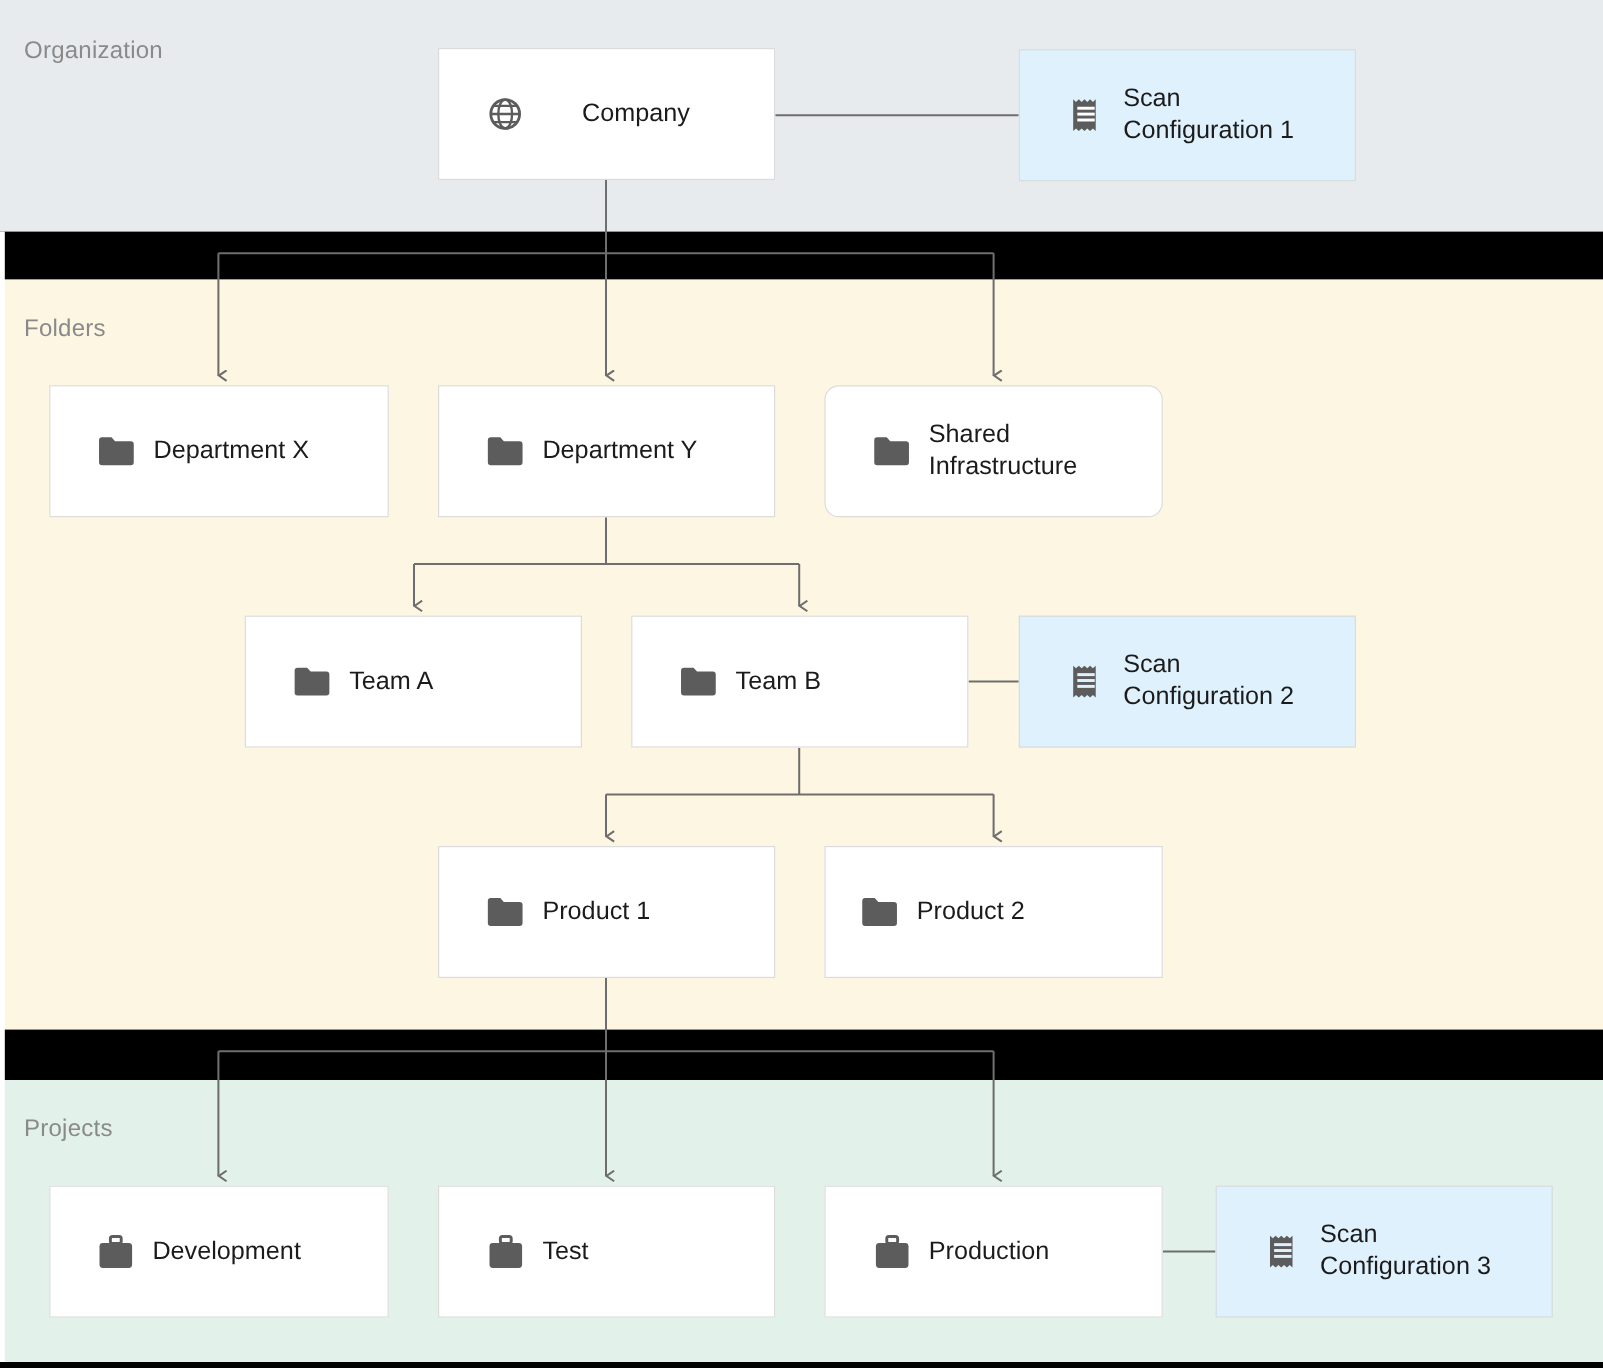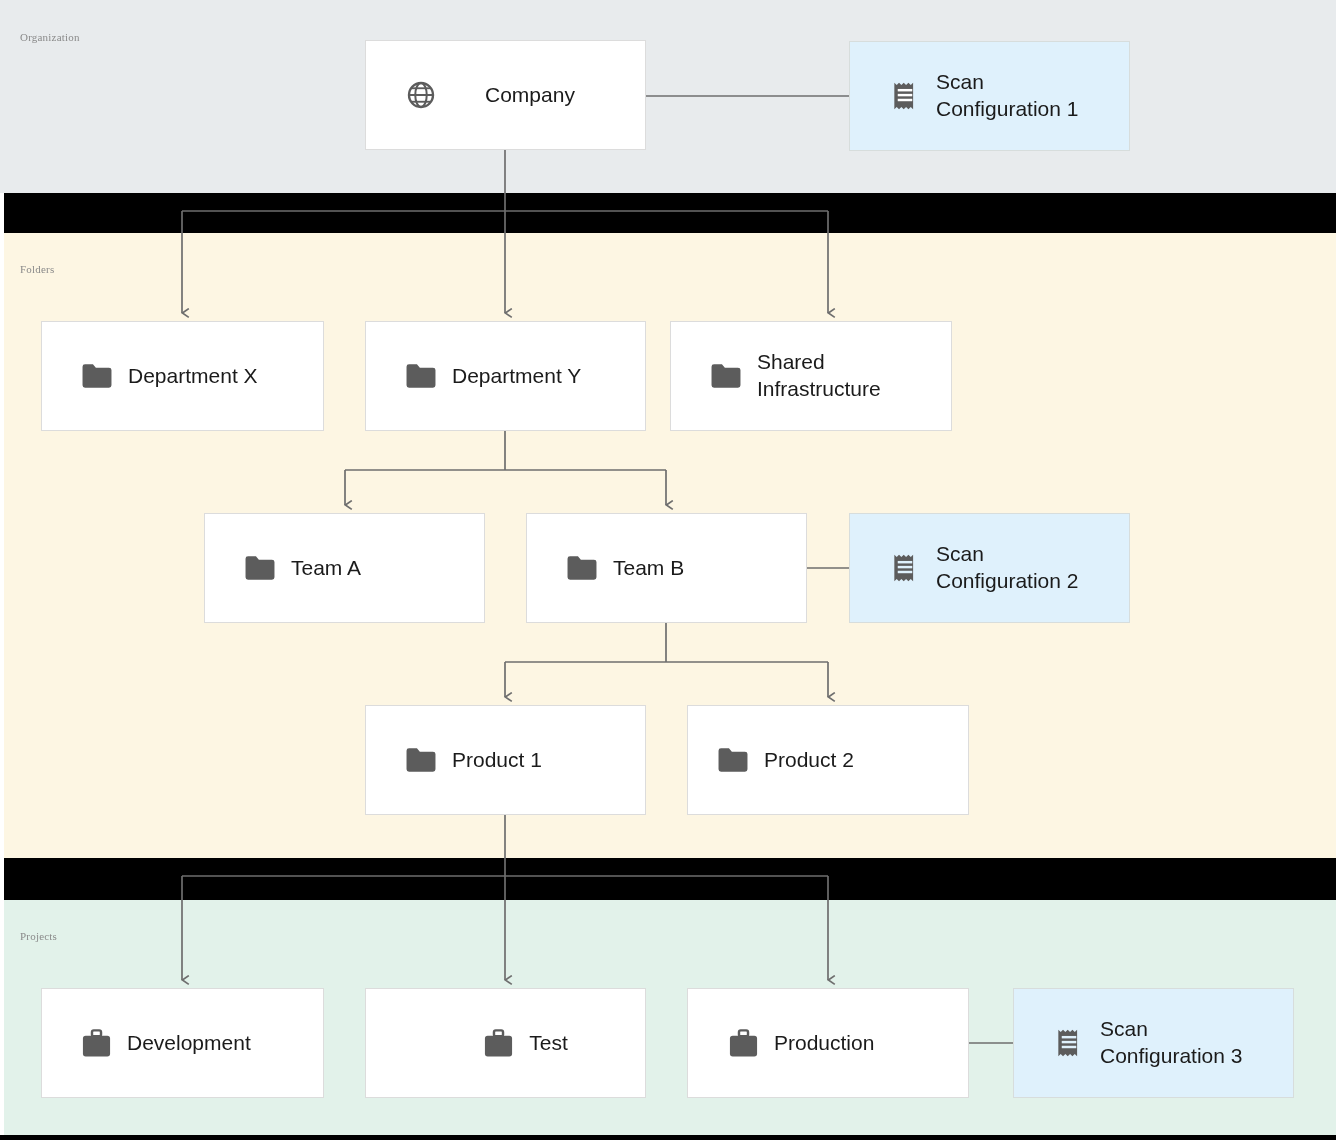--- a/index.html
+++ b/index.html
@@ -37,25 +37,24 @@
     left: 0;
     top: 193px;
     width: 4px;
     height: 942px;
     background: #ffffff;
   }
 
   
   .section-label {
     position: absolute;
-    font-size: 11px;
+    font-size: 20px;
     color: #8A8A8A;
     letter-spacing: .2px;
     white-space: nowrap;
-    font-family: Liberation Serif, serif;
   }
   .label-org      { left: 20px; top: 31px; }
   .label-folders  { left: 20px; top: 263px; }
   .label-projects { left: 20px; top: 930px; }
 
   
   #wires {
     position: absolute;
     left: 0; top: 0;
     width: 1336px; height: 1140px;
@@ -186,21 +185,21 @@
 
   <div class="node" style="left:365px;top:321px;width:281px;height:110px;padding-left:38px;">
     <span class="ico">
       <svg class="glyph" width="32" height="26" viewBox="0 0 28 23">
         <path d="M1.2 3.4 a2.2 2.2 0 0 1 2.2-2.2 H10.4 l2.6 2.9 H24.6 a2.2 2.2 0 0 1 2.2 2.2 V19.6 a2.2 2.2 0 0 1 -2.2 2.2 H3.4 a2.2 2.2 0 0 1 -2.2-2.2 Z" fill="#5C5C5C"></path>
       </svg>
     </span>
     <span class="lbl">Department Y</span>
   </div>
 
-  <div class="node" style="left:670px;top:321px;width:282px;height:110px;padding-left:38px;">
+  <div class="node" style="left:687px;top:321px;width:282px;height:110px;padding-left:38px;border-radius:12px;">
     <span class="ico">
       <svg class="glyph" width="32" height="26" viewBox="0 0 28 23">
         <path d="M1.2 3.4 a2.2 2.2 0 0 1 2.2-2.2 H10.4 l2.6 2.9 H24.6 a2.2 2.2 0 0 1 2.2 2.2 V19.6 a2.2 2.2 0 0 1 -2.2 2.2 H3.4 a2.2 2.2 0 0 1 -2.2-2.2 Z" fill="#5C5C5C"></path>
       </svg>
     </span>
     <span class="lbl">Shared
 Infrastructure</span>
   </div>
 
   <div class="node" style="left:204px;top:513px;width:281px;height:110px;padding-left:38px;">
@@ -255,21 +254,21 @@
   <div class="node" style="left:41px;top:988px;width:283px;height:110px;padding-left:37px;">
     <span class="ico">
       <svg class="glyph" width="31" height="29" viewBox="0 0 26 25">
         <rect x="9.1" y="1.2" width="7.8" height="5.0" rx="1.5" fill="none" stroke="#5C5C5C" stroke-width="2.1"></rect>
         <rect x="1.3" y="5.9" width="23.4" height="17.9" rx="2.4" fill="#5C5C5C"></rect>
       </svg>
     </span>
     <span class="lbl">Development</span>
   </div>
 
-  <div class="node" style="left:365px;top:988px;width:281px;height:110px;padding-left:38px;justify-content:center;">
+  <div class="node" style="left:365px;top:988px;width:281px;height:110px;padding-left:38px;">
     <span class="ico">
       <svg class="glyph" width="31" height="29" viewBox="0 0 26 25">
         <rect x="9.1" y="1.2" width="7.8" height="5.0" rx="1.5" fill="none" stroke="#5C5C5C" stroke-width="2.1"></rect>
         <rect x="1.3" y="5.9" width="23.4" height="17.9" rx="2.4" fill="#5C5C5C"></rect>
       </svg>
     </span>
     <span class="lbl">Test</span>
   </div>
 
   <div class="node" style="left:687px;top:988px;width:282px;height:110px;padding-left:38px;">

